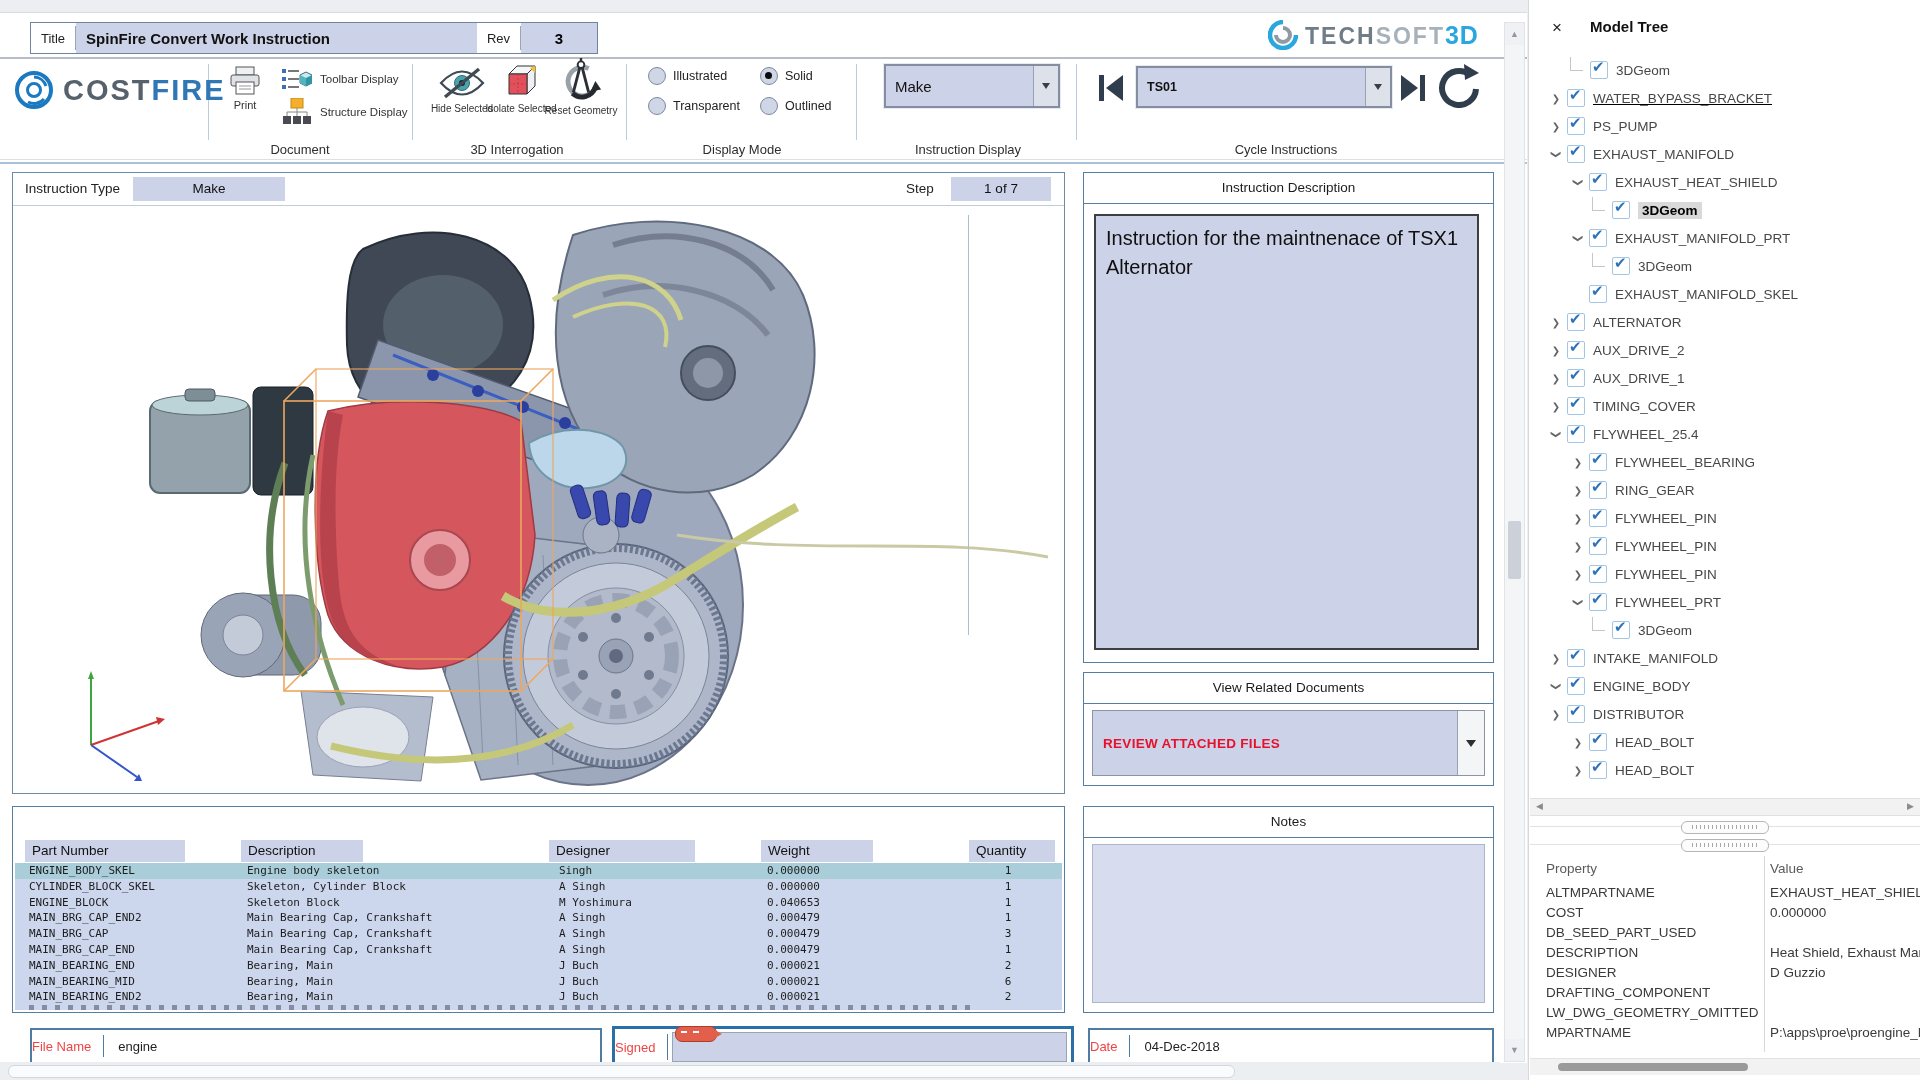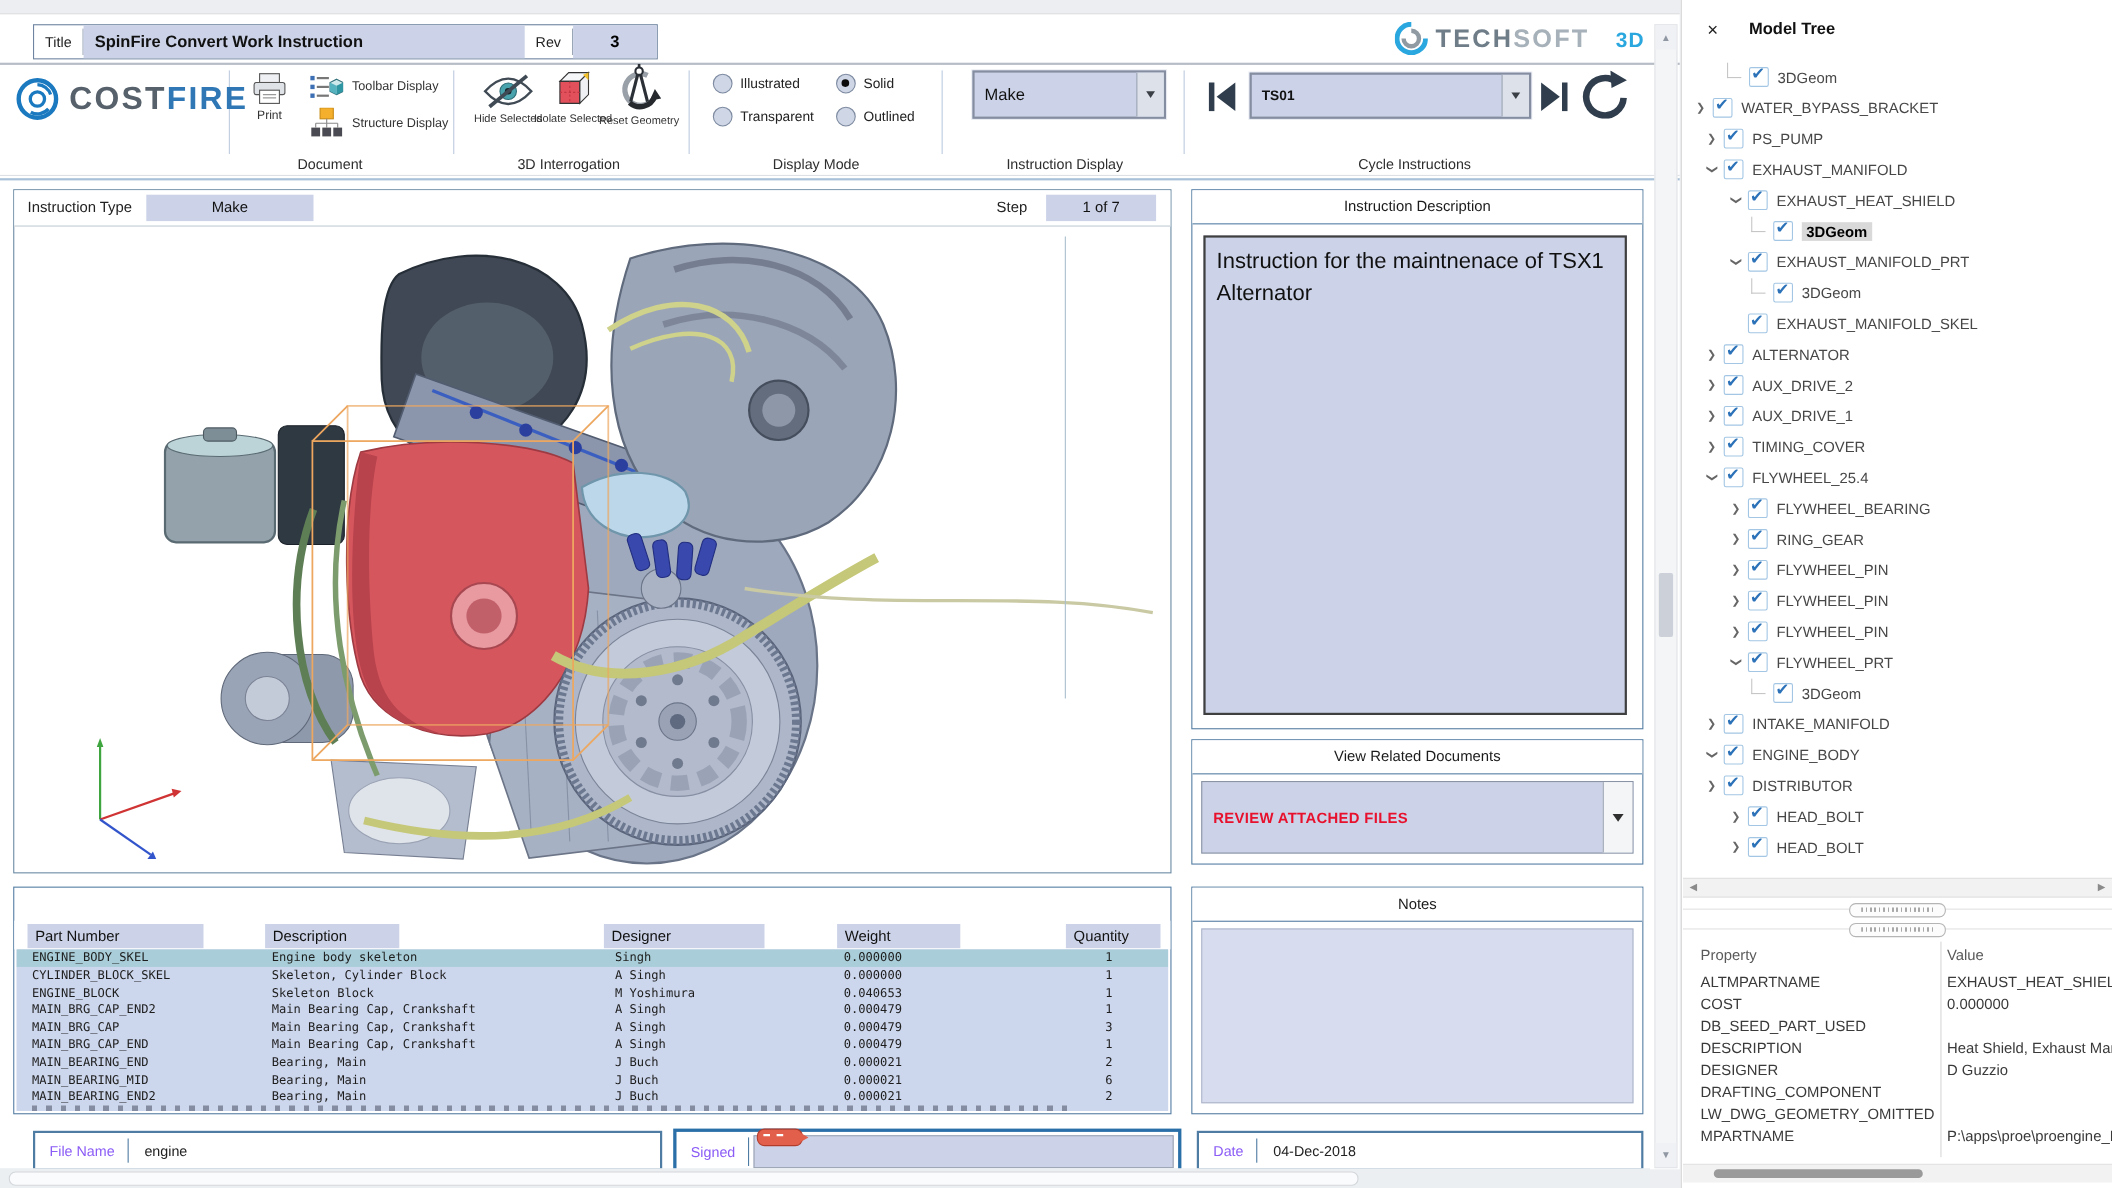--- a/index.html
+++ b/index.html
@@ -13,21 +13,21 @@
   #title-box .lbl{display:flex;align-items:center;padding:0 10px;font-size:13px;color:#222;}
   #title-box .sep{width:1px;background:#9aa6b6;margin:3px 0;}
   #title-value{flex:1;display:flex;align-items:center;padding-left:10px;font-size:15px;font-weight:bold;color:#111;background:#ccd3e8;}
   #rev-value{width:76px;display:flex;align-items:center;justify-content:center;font-size:15px;font-weight:bold;background:#ccd3e8;}
   #line-under-title{position:absolute;left:0;top:57px;width:1527px;height:2px;background:#b7bdc6;}
 
   
   #techsoft{position:absolute;left:1268px;top:18px;height:34px;display:flex;align-items:center;gap:7px;}
   #techsoft .t1{font-size:23px;font-weight:bold;letter-spacing:2px;color:#6f7d88;}
   #techsoft .t2{font-size:23px;font-weight:bold;letter-spacing:2px;color:#a6b1b9;}
-  #techsoft .t3{font-size:19px;font-weight:bold;letter-spacing:1px;color:#2aa7de;margin-left:24px;}
+  #techsoft .t3{font-size:25px;font-weight:bold;letter-spacing:1px;color:#2aa7de;}
 
   
   .vsep{position:absolute;top:64px;height:76px;width:1px;background:#bccbdf;}
   .grp-label{position:absolute;top:142px;font-size:13px;color:#2e2e2e;text-align:center;}
   #toolbar-underline1{position:absolute;left:0;top:159px;width:1527px;height:1px;background:#dde0e5;}
   #toolbar-underline2{position:absolute;left:0;top:162px;width:1527px;height:2px;background:#a9c1d9;}
 
   #spinfire{position:absolute;left:14px;top:70px;display:flex;align-items:center;gap:9px;}
   #spinfire .sp1{font-size:29px;font-weight:bold;letter-spacing:2px;color:#56616b;}
   #spinfire .sp2{font-size:29px;font-weight:bold;letter-spacing:2px;color:#2f77b5;}
@@ -78,21 +78,21 @@
   .chip{position:absolute;top:3px;height:22px;line-height:22px;background:#ccd3e8;font-size:13.5px;color:#111;padding-left:7px;box-sizing:border-box;}
   #part-body{position:absolute;left:2px;top:56px;right:2px;height:147px;background:#ccd6ec;overflow:hidden;}
   .prow{position:relative;height:15.8px;font-family:"DejaVu Sans Mono",monospace;font-size:11px;color:#1d1d1d;}
   .prow.hl{background:#a9ced9;}
   .pc{position:absolute;top:0;line-height:15.8px;white-space:nowrap;}
   .c1{left:14px;} .c2{left:232px;} .c3{left:544px;} .c4{left:752px;} .c5{left:958px;width:70px;text-align:center;}
   #prow-clip{height:16px;width:90%;margin-left:14px;background:repeating-linear-gradient(90deg,#3c4356 0 5px,transparent 5px 13px);opacity:.5;}
 
   
   .fbox{position:absolute;border:2px solid #4f7ca3;background:#fff;display:flex;align-items:center;}
-  .fbox .flbl{padding-left:13px;font-size:13px;color:#8b5cf6;white-space:nowrap;}
+  .fbox .flbl{font-size:13px;color:#ef4444;white-space:nowrap;}
   .fbox .fsep{width:1px;height:70%;background:#4f7ca3;margin-left:12px;}
   .fbox .fval{padding-left:14px;font-size:13px;color:#222;}
   #signed-box{border:3px solid #2a6fa8;}
   #signed-field{flex:1;align-self:stretch;margin:3px 4px;background:#ccd3e8;border:1px solid #9aa3b2;position:relative;}
   #stamp{position:absolute;left:2px;top:-7px;width:40px;height:14px;background:#e2604b;border:1px solid #b23c2c;border-radius:7px;}
   #stamp::before{content:'';position:absolute;left:5px;top:4px;width:18px;height:0;border-top:2px dashed #fff;}
   #stamp::after{content:'';position:absolute;right:-6px;top:3px;border-top:4px solid transparent;border-bottom:4px solid transparent;border-left:7px solid #e2604b;}
 
   
   #vscroll{position:absolute;left:1504px;top:22px;width:21px;height:1040px;background:#f4f5f7;border:1px solid #e1e3e7;box-sizing:border-box;}
@@ -546,21 +546,21 @@
 
   <div id="tree-panel"></div>
   <span id="tree-close">×</span>
   <span id="tree-title">Model Tree</span>
   <div id="tree-list">
       <div class="trow" style="padding-left: 40px;">
         <span class="elbow"></span>
         <span class="cb"></span>
         <span class="tlabel">3DGeom</span>
       </div>
-      <div class="trow" style="padding-left: 8px;">
+      <div class="trow" style="padding-left: 18px; text-decoration: underline;">
         <span class="chev"></span>
         <span class="cb"></span>
         <span class="tlabel">WATER_BYPASS_BRACKET</span>
       </div>
       <div class="trow" style="padding-left: 18px;">
         <span class="chev"></span>
         <span class="cb"></span>
         <span class="tlabel">PS_PUMP</span>
       </div>
       <div class="trow" style="padding-left: 18px;">

